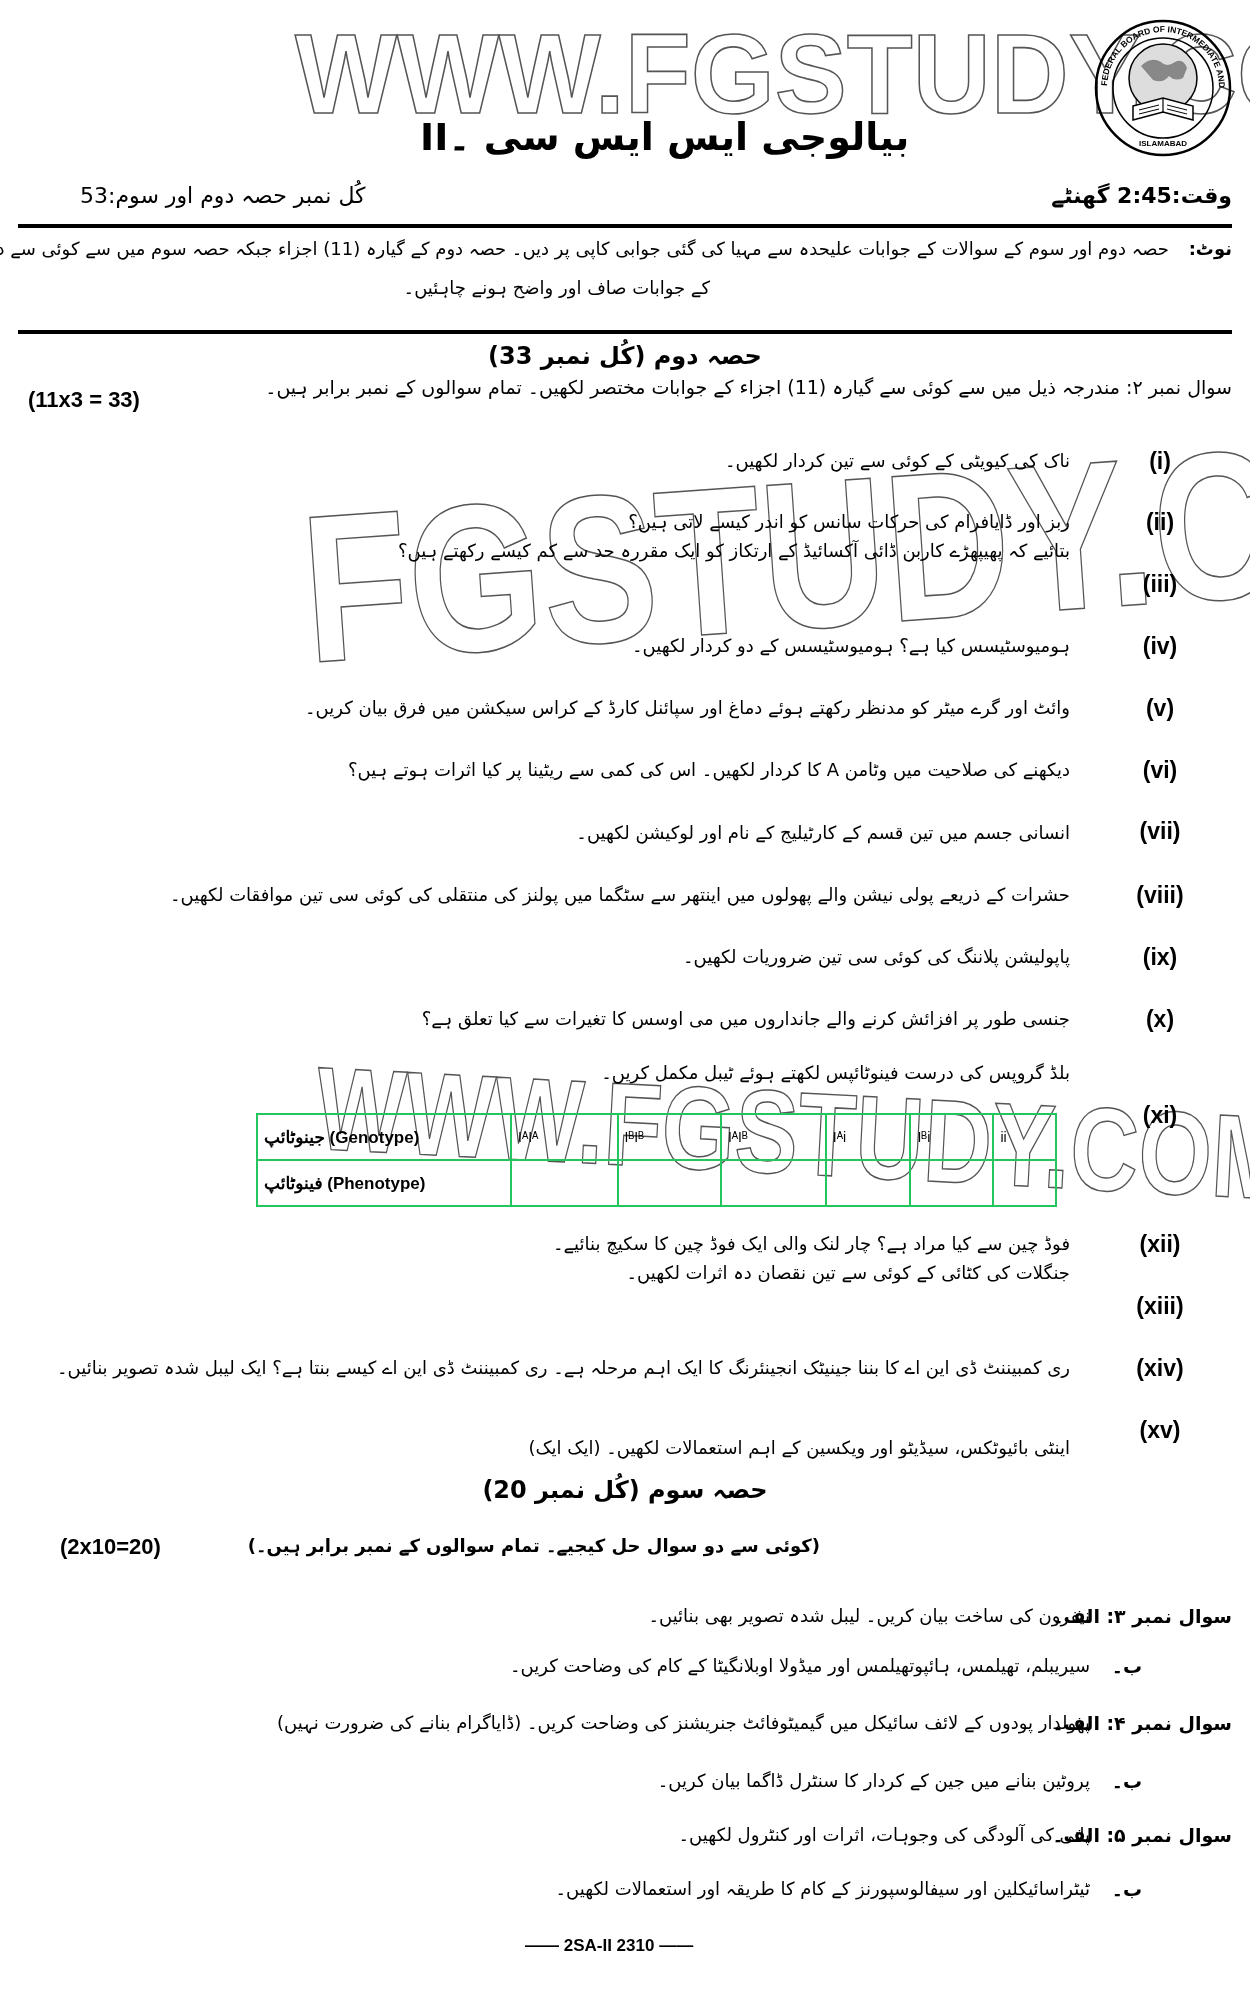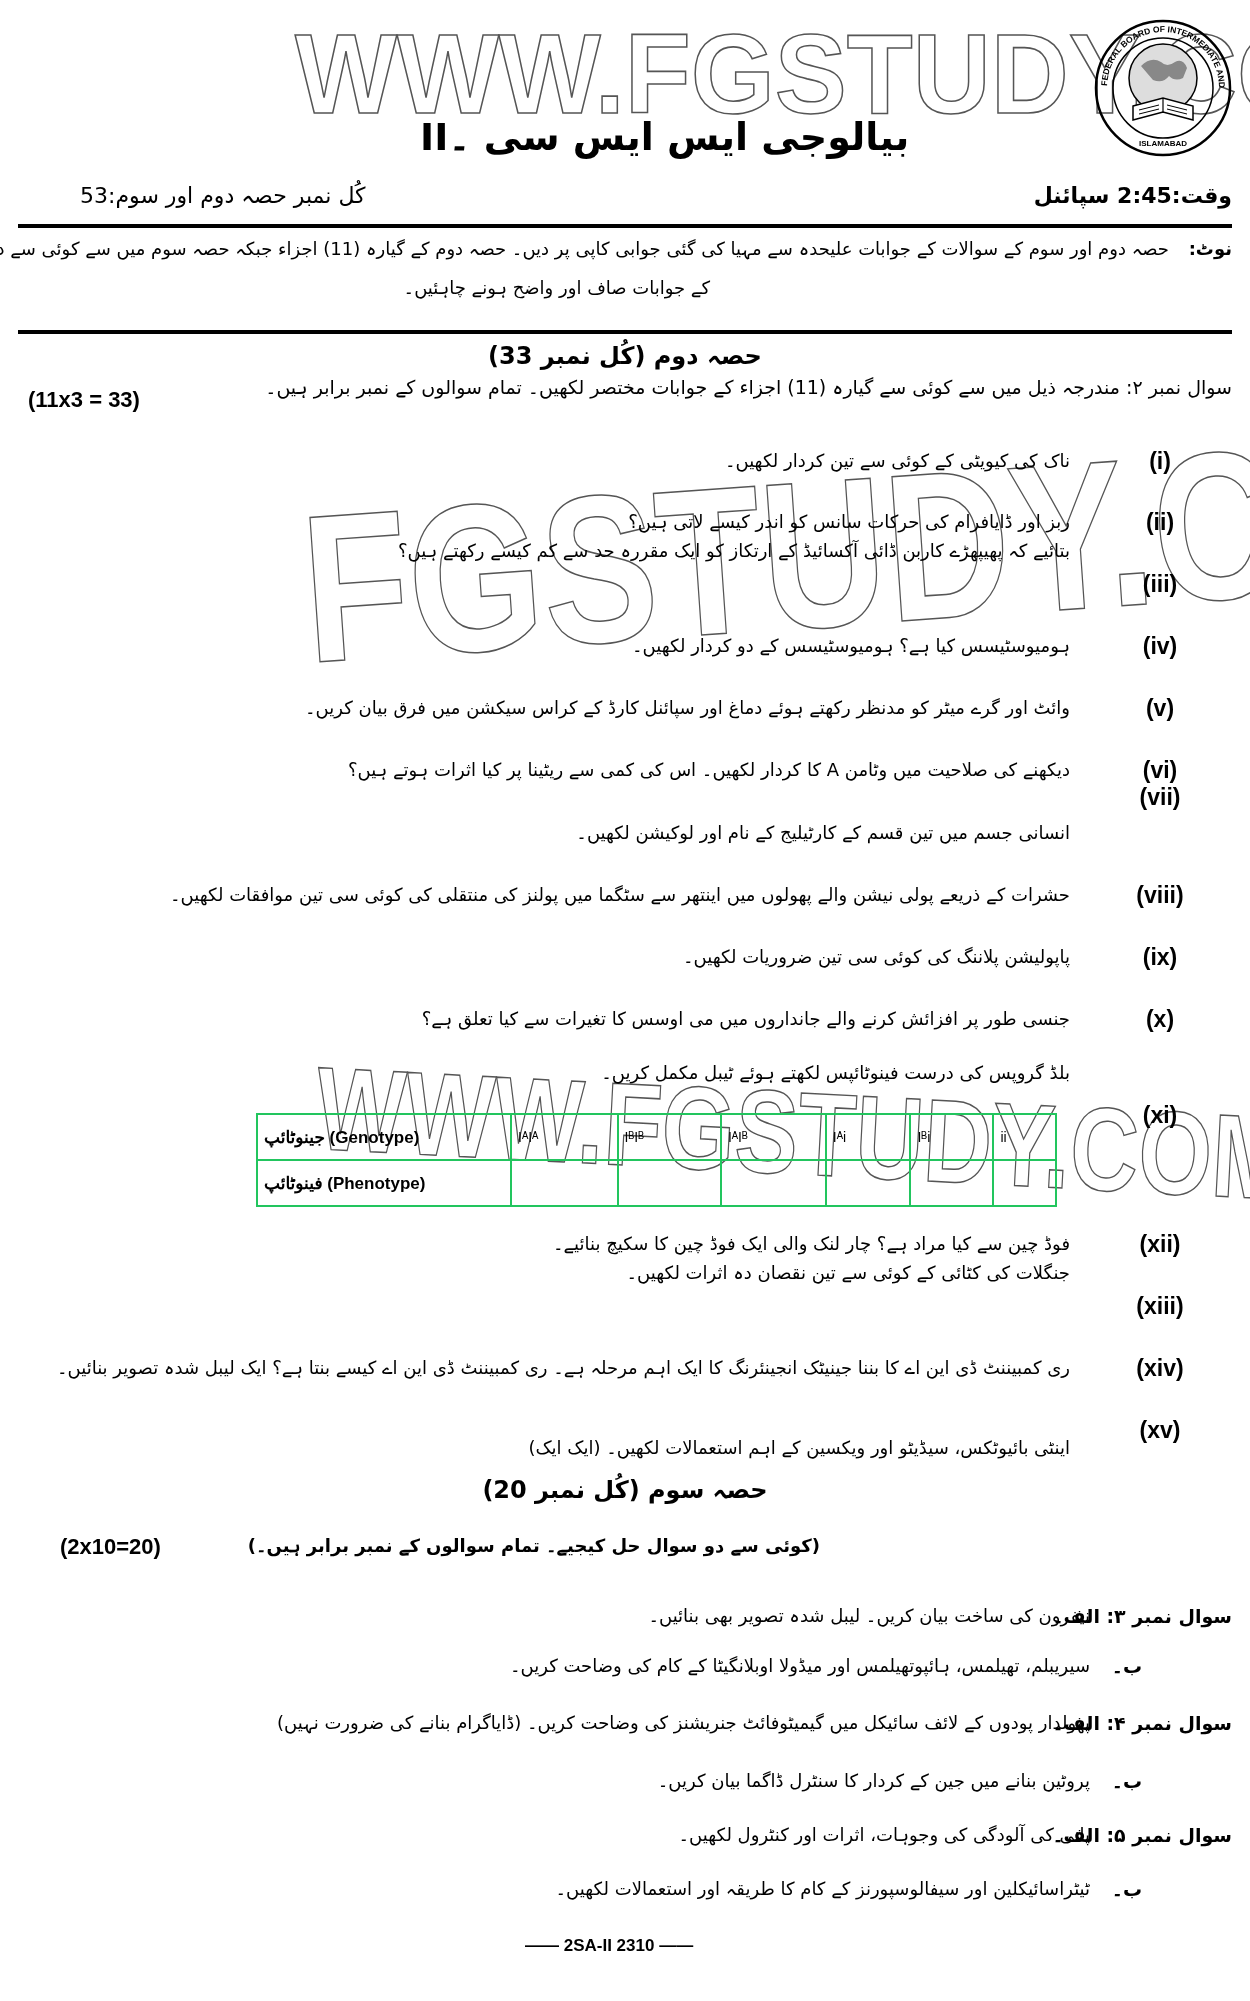--- a/index.html
+++ b/index.html
@@ -59,21 +59,21 @@
     <line x1="74" y1="87" x2="94" y2="92" stroke="#000"></line>
       <line x1="74" y1="91" x2="94" y2="96" stroke="#000"></line>
     <path id="arcTop" d="M14 70 A56 56 0 0 1 126 70" fill="none"></path>
     <text font-family="Liberation Sans, sans-serif" font-size="8.5" font-weight="bold"><textPath href="#arcTop" startOffset="2">FEDERAL BOARD OF INTERMEDIATE AND SECONDARY</textPath></text>
     <text x="70" y="128" text-anchor="middle" font-family="Liberation Sans, sans-serif" font-size="8" font-weight="bold">ISLAMABAD</text>
   </svg>
 </div>
 
 <div class="abs ur title">بیالوجی ایس ایس سی ۔II</div>
 
-<div class="abs ur time">وقت:2:45 سپائنل</div>
+<div class="abs ur time">وقت:2:45 گھنٹے</div>
 <div class="abs ur total">کُل نمبر حصہ دوم اور سوم:53</div>
 
 <div class="rule" style="top:224px;"></div>
 
 <div class="abs ur note1">
   <b>نوٹ:</b>
   <span style="margin-right:14px;">حصہ دوم اور سوم کے سوالات کے جوابات علیحدہ سے مہیا کی گئی جوابی کاپی پر دیں۔ حصہ دوم کے گیارہ (11) اجزاء جبکہ حصہ سوم میں سے کوئی سے دو (02) سوالات حل کریں۔ آپ</span>
 </div>
 <div class="abs ur note2" style="right:540px;">کے جوابات صاف اور واضح ہونے چاہئیں۔</div>
 
@@ -95,21 +95,21 @@
 
   <div class="qnum" style="top:633px;">(iv)</div>
   <div class="ur qtext" style="top:635px;">ہومیوسٹیسس کیا ہے؟ ہومیوسٹیسس کے دو کردار لکھیں۔</div>
 
   <div class="qnum" style="top:695px;">(v)</div>
   <div class="ur qtext" style="top:697px;">وائٹ اور گرے میٹر کو مدنظر رکھتے ہوئے دماغ اور سپائنل کارڈ کے کراس سیکشن میں فرق بیان کریں۔</div>
 
   <div class="qnum" style="top:757px;">(vi)</div>
   <div class="ur qtext" style="top:759px;">دیکھنے کی صلاحیت میں وٹامن A کا کردار لکھیں۔ اس کی کمی سے ریٹینا پر کیا اثرات ہوتے ہیں؟</div>
 
-  <div class="qnum" style="top:784px;">(vii)</div>
+  <div class="qnum" style="top:818px;">(vii)</div>
   <div class="ur qtext" style="top:822px;">انسانی جسم میں تین قسم کے کارٹیلیج کے نام اور لوکیشن لکھیں۔</div>
 
   <div class="qnum" style="top:882px;">(viii)</div>
   <div class="ur qtext" style="top:884px;">حشرات کے ذریعے پولی نیشن والے پھولوں میں اینتھر سے سٹگما میں پولنز کی منتقلی کی کوئی سی تین موافقات لکھیں۔</div>
 
   <div class="qnum" style="top:944px;">(ix)</div>
   <div class="ur qtext" style="top:946px;">پاپولیشن پلاننگ کی کوئی سی تین ضروریات لکھیں۔</div>
 
   <div class="qnum" style="top:1006px;">(x)</div>
   <div class="ur qtext" style="top:1008px;text-align:center;">جنسی طور پر افزائش کرنے والے جانداروں میں می اوسس کا تغیرات سے کیا تعلق ہے؟</div>

